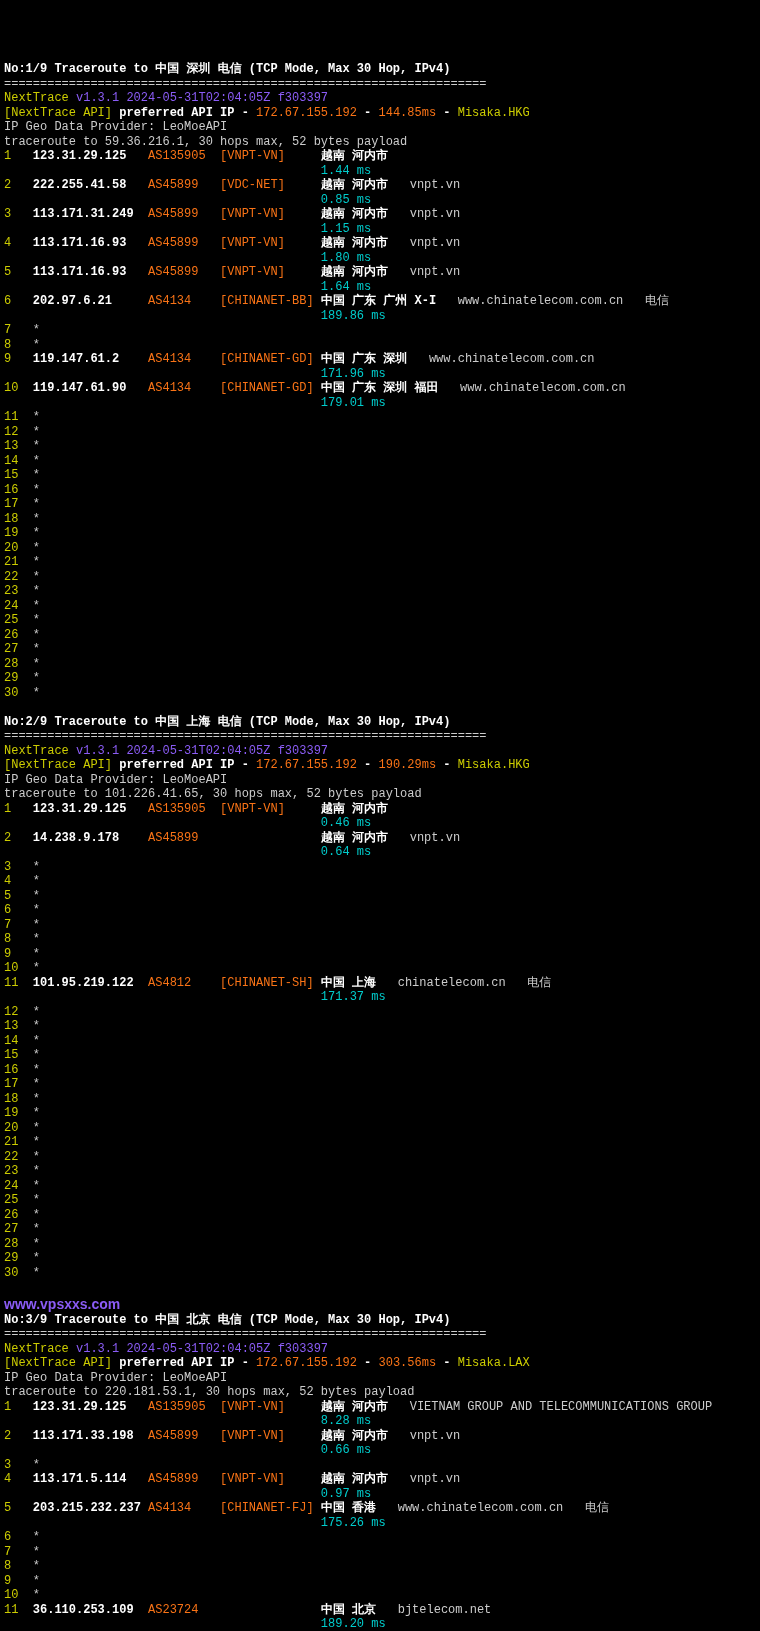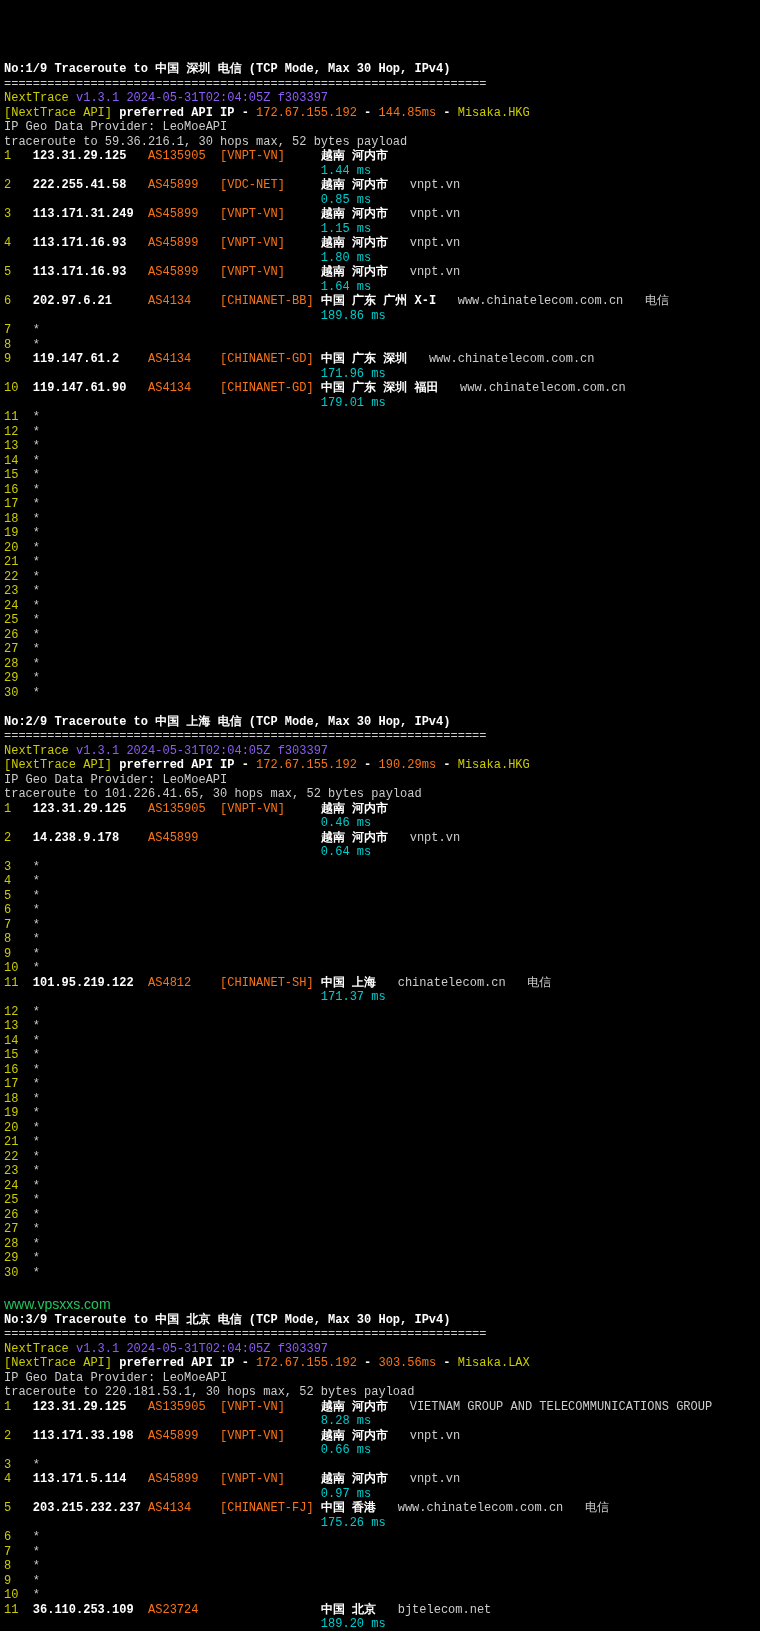--- a/index.html
+++ b/index.html
@@ -13,23 +13,23 @@
     width: 760px;
     box-sizing: border-box;
     white-space: pre;
   }
   .y { color: #cccc00; }
   .g { color: #f97316; }
   .c { color: #00cccc; }
   .w { color: #ffffff; font-weight: bold; }
   .d { color: #8b5cf6; }
   .wm {
-    color: #22c55e;
+    color: #8b5cf6;
     font-family: Arial, sans-serif;
-    font-weight: normal;
+    font-weight: bold;
     font-size: 14px;
     line-height: 18px;
     white-space: normal;
   }
   .sep { color: #ccc; }
 </style>
 </head>
 <body>
 
 

